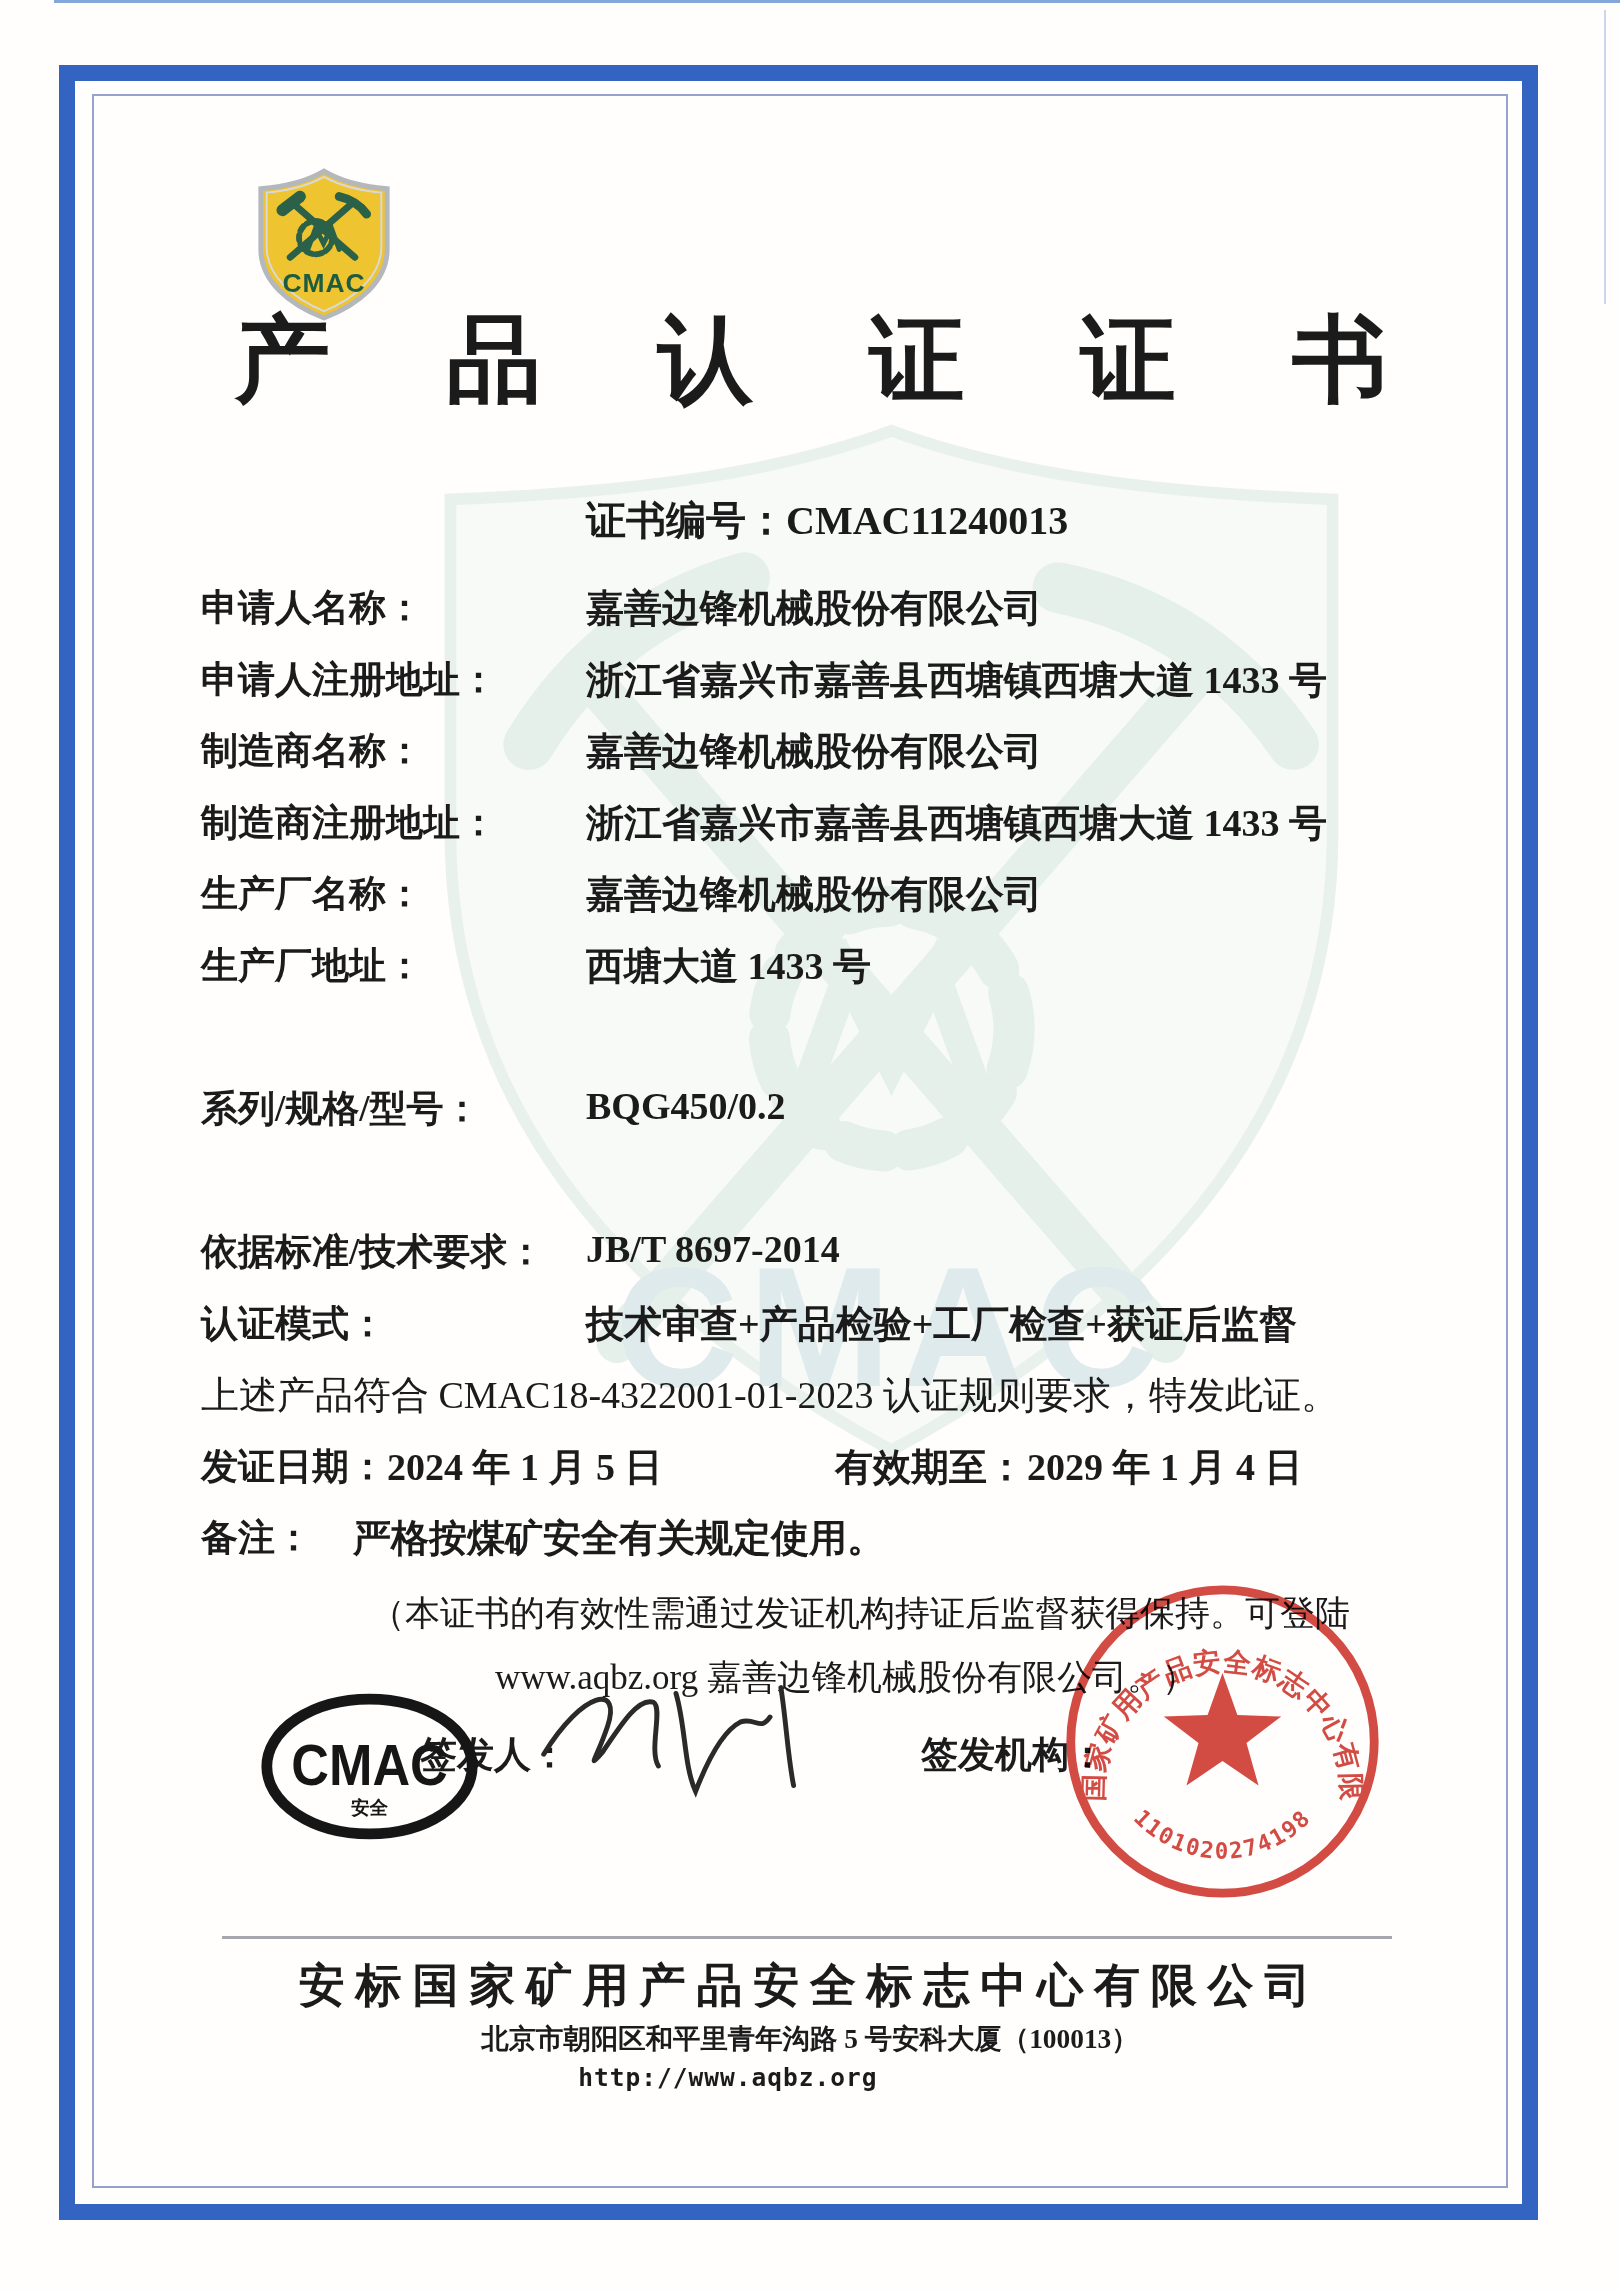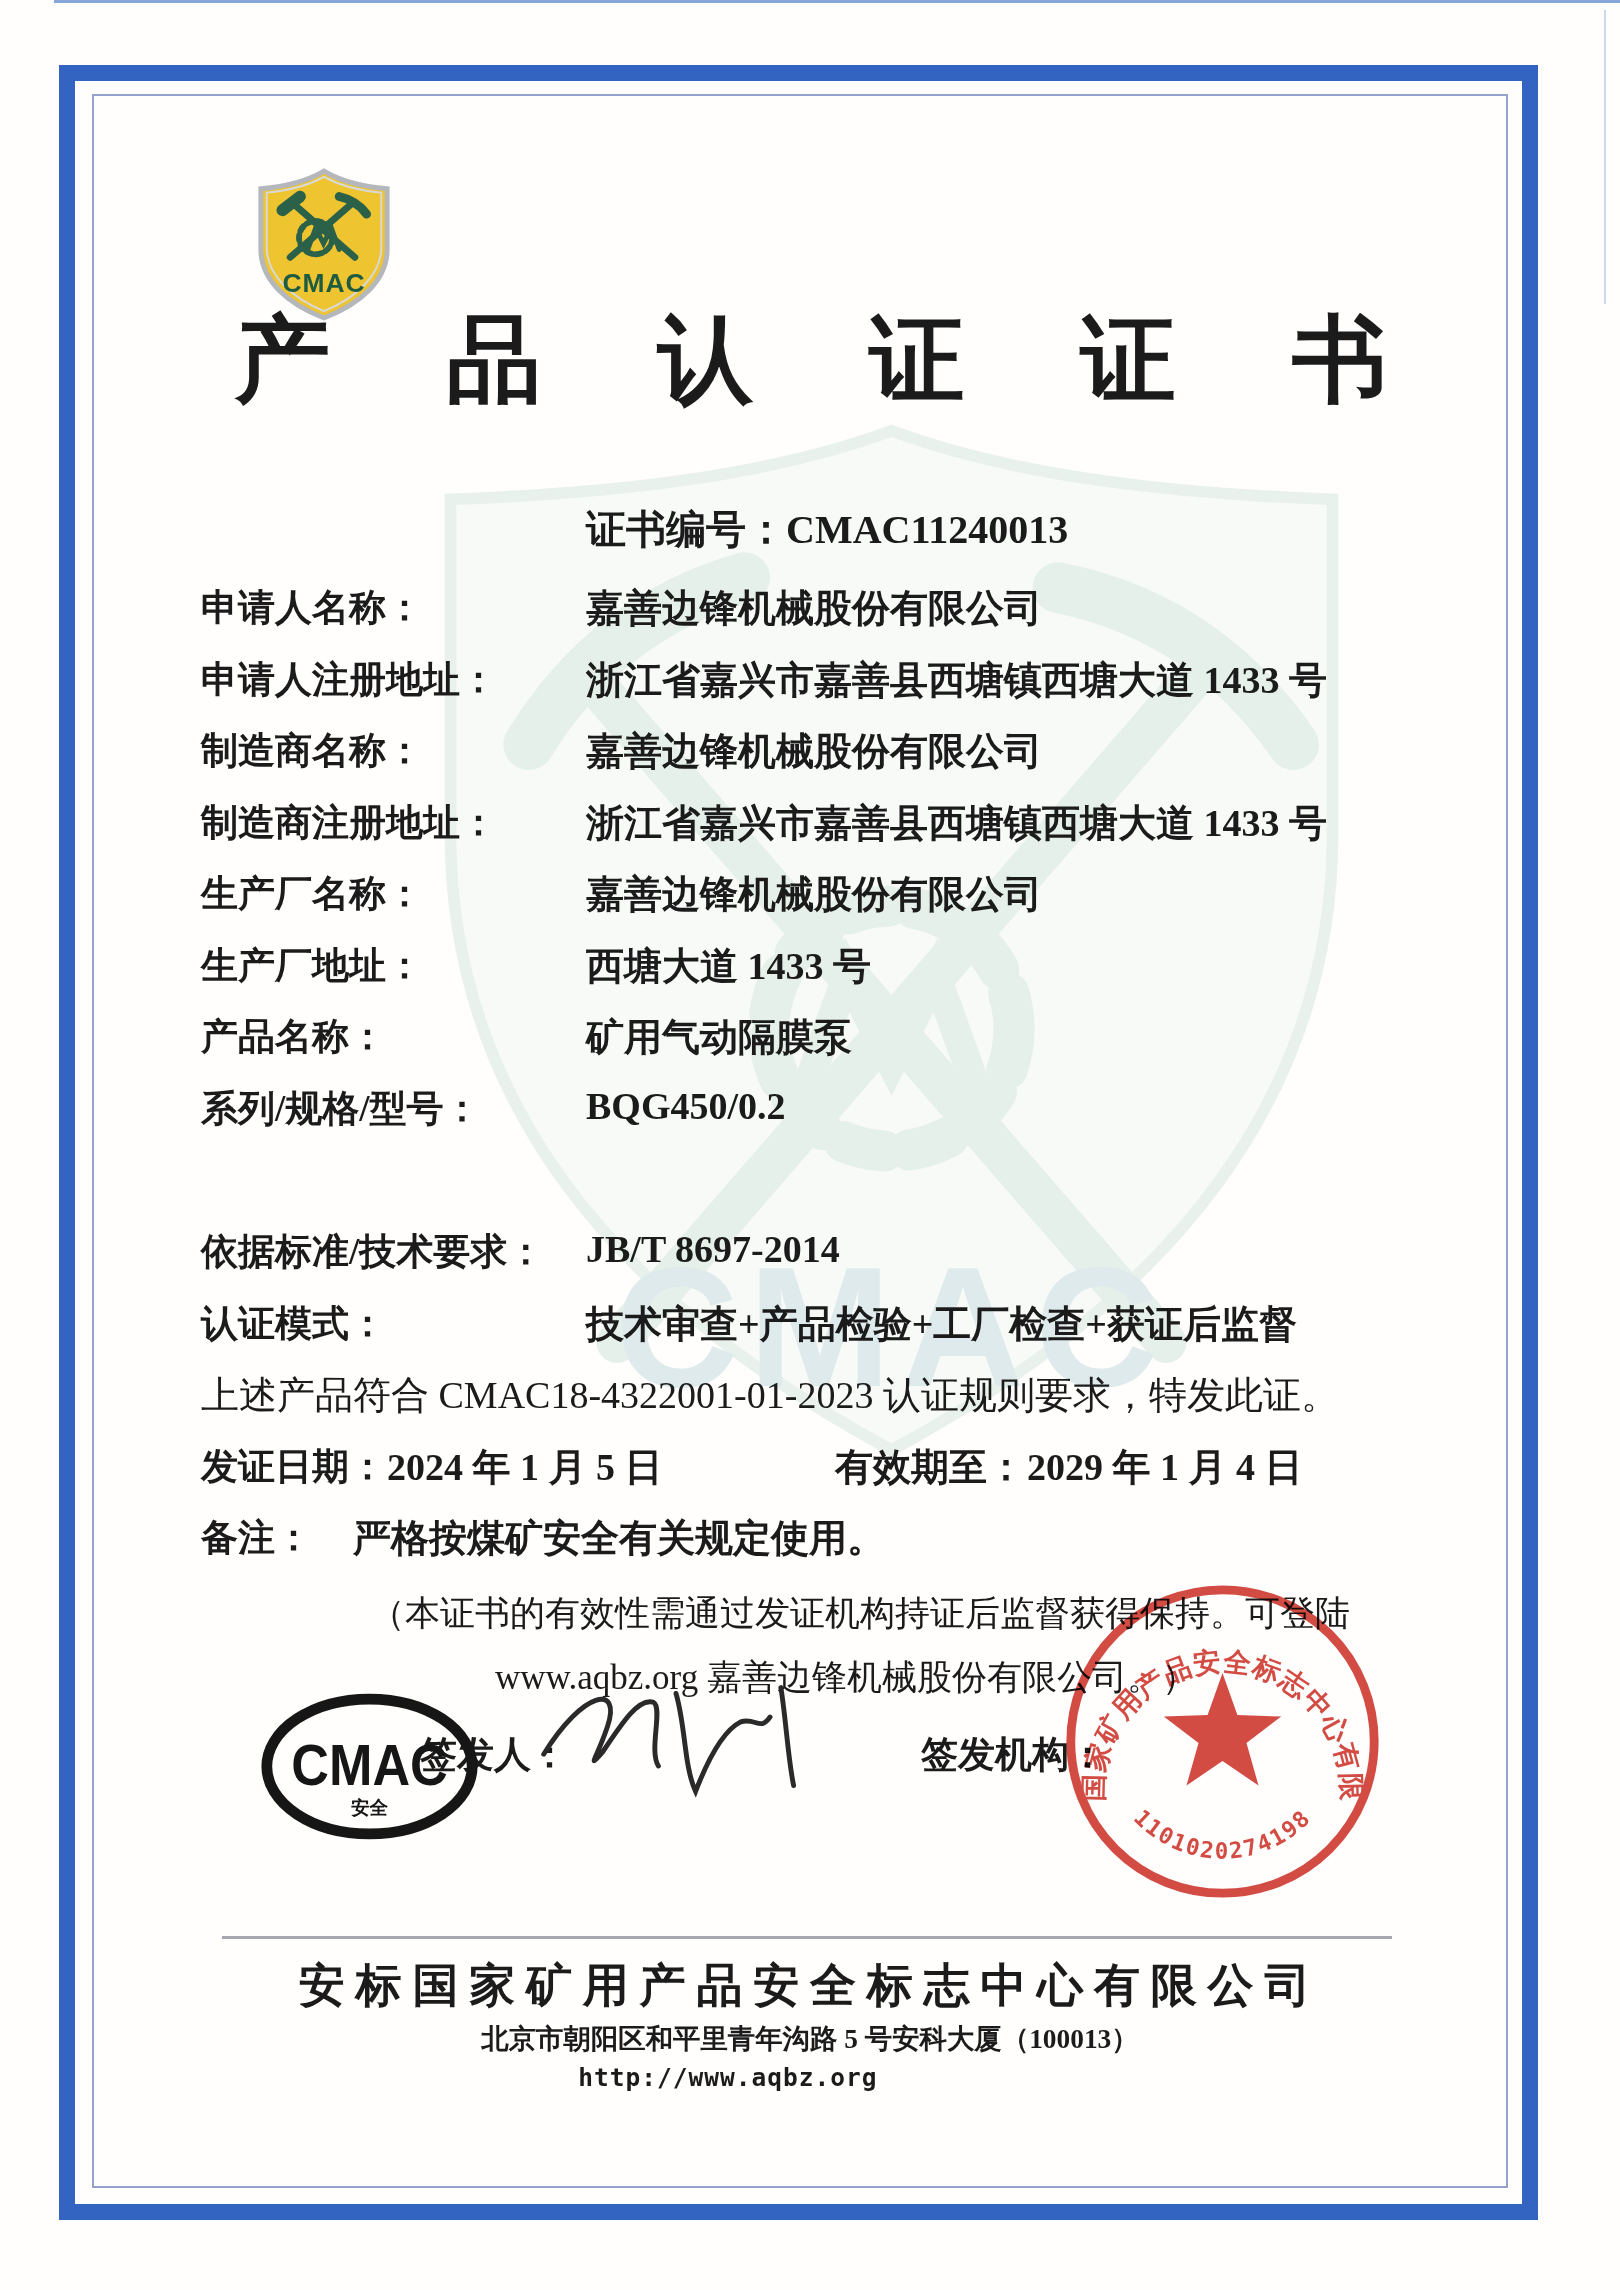--- a/index.html
+++ b/index.html
@@ -14,21 +14,21 @@
   .frame-outer{position:absolute;left:59px;top:65px;width:1447px;height:2123px;border:16.7px solid #3464c2;}
   .frame-inner{position:absolute;left:92px;top:94px;width:1412px;height:2090px;border:2px solid #95a2cd;}
   
   .watermark{position:absolute;left:372px;top:421px;width:1039px;height:1039px;opacity:.6;z-index:0;}
   
   .shield-logo{position:absolute;left:253px;top:167px;width:142px;height:157px;z-index:2;}
   
   .title-row{position:absolute;left:235px;top:312px;width:1152px;display:flex;justify-content:space-between;
     font-family:"Liberation Sans","DejaVu Sans",sans-serif;font-weight:900;font-size:95px;line-height:1;z-index:2;}
   
-  .cert-no{position:absolute;left:586px;top:493px;font-size:40px;font-weight:bold;z-index:2;white-space:nowrap;margin-top:9px;}
+  .cert-no{position:absolute;left:586px;top:493px;font-size:40px;font-weight:bold;z-index:2;white-space:nowrap;}
   
   .row{position:absolute;left:0;width:1312px;height:55px;z-index:2;white-space:nowrap;}
   .row .lbl{position:absolute;left:201px;font-size:37px;font-weight:bold;}
   .row .val{position:absolute;left:586px;font-size:38px;font-weight:bold;}
   .row .val2{position:absolute;font-size:38px;font-weight:bold;}
   .statement{position:absolute;left:201px;font-size:38px;font-weight:normal;white-space:nowrap;z-index:2;}
   .note-line{position:absolute;font-size:35px;font-weight:500;white-space:nowrap;z-index:1;}
   
   .sign-label{position:absolute;font-size:37px;font-weight:bold;z-index:2;white-space:nowrap;}
   .signature{position:absolute;left:529px;top:1656px;width:294px;height:167px;z-index:3;}
@@ -110,24 +110,20 @@
     <span class="val">浙江省嘉兴市嘉善县西塘镇西塘大道 1433 号</span>
   </div>
   <div class="row" style="top:869px">
     <span class="lbl">生产厂名称：</span>
     <span class="val">嘉善边锋机械股份有限公司</span>
   </div>
   <div class="row" style="top:941px">
     <span class="lbl">生产厂地址：</span>
     <span class="val">西塘大道 1433 号</span>
   </div>
-  <div class="row" style="top:1012px">
-    <span class="lbl">产品名称：</span>
-    <span class="val">矿用气动隔膜泵</span>
-  </div>
   <div class="row" style="top:1084px">
     <span class="lbl">系列/规格/型号：</span>
     <span class="val">BQG450/0.2</span>
   </div>
   <div class="row" style="top:1227px">
     <span class="lbl">依据标准/技术要求：</span>
     <span class="val">JB/T 8697-2014</span>
   </div>
   <div class="row" style="top:1299px">
     <span class="lbl">认证模式：</span>

